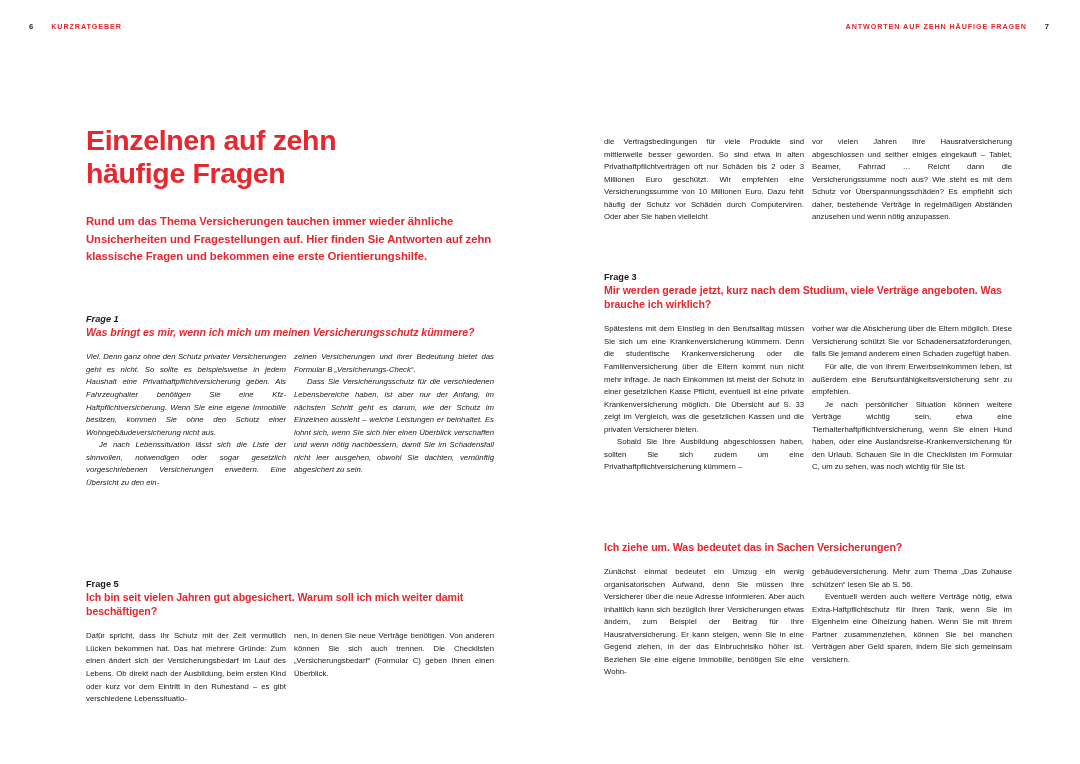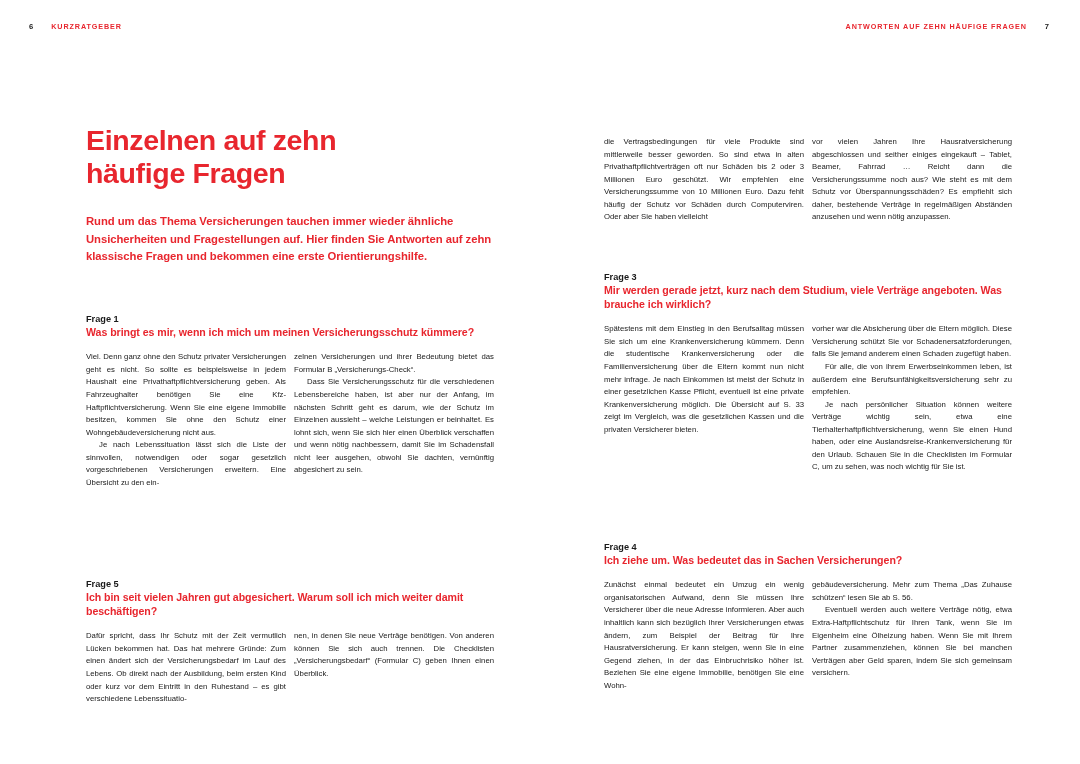--- a/index.html
+++ b/index.html
@@ -106,21 +106,21 @@
     width: 200px;
     font-size: 7.75px;
     line-height: 1.62;
     text-align: justify;
     color: #1a1a1a;
   }
   .col-pair .col p { margin: 0; }
   .col-pair .col p.indent { text-indent: 13px; }
 
   
-  .frage1 { position: absolute; left: 86px; top: 313px; width: 415px; }
+  .frage1 { position: absolute; left: 86px; top: 313px; width: 415px; font-style: italic; }
   .frage2 { position: absolute; left: 86px; top: 578px; width: 415px; }
 
   
   .right-inner { position: absolute; }
   .r-top   { left: 64px;  top: 136px; width: 410px; }
   .frage3  { left: 64px;  top: 271px; width: 410px; }
   .frage4  { left: 64px;  top: 541px; width: 410px; }
 </style>
 </head>
 <body>
@@ -187,31 +187,31 @@
         </div>
       </div>
     </div>
 
     <div class="q-block right-inner frage3">
       <div class="q-label">Frage 3</div>
       <div class="q-title">Mir werden gerade jetzt, kurz nach dem Studium, viele Verträge angeboten. Was brauche ich wirklich?</div>
       <div class="col-pair">
         <div class="col">
           <p>Spätestens mit dem Einstieg in den Berufsalltag müssen Sie sich um eine Krankenversicherung kümmern. Denn die studentische Krankenversicherung oder die Familienversicherung über die Eltern kommt nun nicht mehr infrage. Je nach Einkommen ist meist der Schutz in einer gesetzlichen Kasse Pflicht, eventuell ist eine private Krankenversicherung möglich. Die Übersicht auf S. 33 zeigt im Vergleich, was die gesetzlichen Kassen und die privaten Versicherer bieten.</p>
+          <p class="indent">Sobald Sie Ihre Ausbildung abgeschlossen haben, sollten Sie sich zudem um eine Privathaftpflichtversicherung kümmern –</p>
         </div>
         <div class="col">
           <p>vorher war die Absicherung über die Eltern möglich. Diese Versicherung schützt Sie vor Schadenersatzforderungen, falls Sie jemand anderem einen Schaden zugefügt haben.</p>
           <p class="indent">Für alle, die von ihrem Erwerbseinkommen leben, ist außerdem eine Berufsunfähigkeitsversicherung sehr zu empfehlen.</p>
           <p class="indent">Je nach persönlicher Situation können weitere Verträge wichtig sein, etwa eine Tierhalterhaftpflichtversicherung, wenn Sie einen Hund haben, oder eine Auslandsreise-Krankenversicherung für den Urlaub. Schauen Sie in die Checklisten im Formular C, um zu sehen, was noch wichtig für Sie ist.</p>
         </div>
       </div>
     </div>
 
     <div class="q-block right-inner frage4">
-      <div class="q-label">Frage 4</div>
       <div class="q-title">Ich ziehe um. Was bedeutet das in Sachen Versicherungen?</div>
       <div class="col-pair">
         <div class="col">
           <p>Zunächst einmal bedeutet ein Umzug ein wenig organisatorischen Aufwand, denn Sie müssen Ihre Versicherer über die neue Adresse informieren. Aber auch inhaltlich kann sich bezüglich Ihrer Versicherungen etwas ändern, zum Beispiel der Beitrag für Ihre Hausratversicherung. Er kann steigen, wenn Sie in eine Gegend ziehen, in der das Einbruchrisiko höher ist. Beziehen Sie eine eigene Immobilie, benötigen Sie eine Wohn-</p>
         </div>
         <div class="col">
           <p>gebäudeversicherung. Mehr zum Thema „Das Zuhause schützen“ lesen Sie ab S. 56.</p>
           <p class="indent">Eventuell werden auch weitere Verträge nötig, etwa Extra-Haftpflichtschutz für Ihren Tank, wenn Sie im Eigenheim eine Ölheizung haben. Wenn Sie mit Ihrem Partner zusammenziehen, können Sie bei manchen Verträgen aber Geld sparen, indem Sie sich gemeinsam versichern.</p>
         </div>
       </div>

